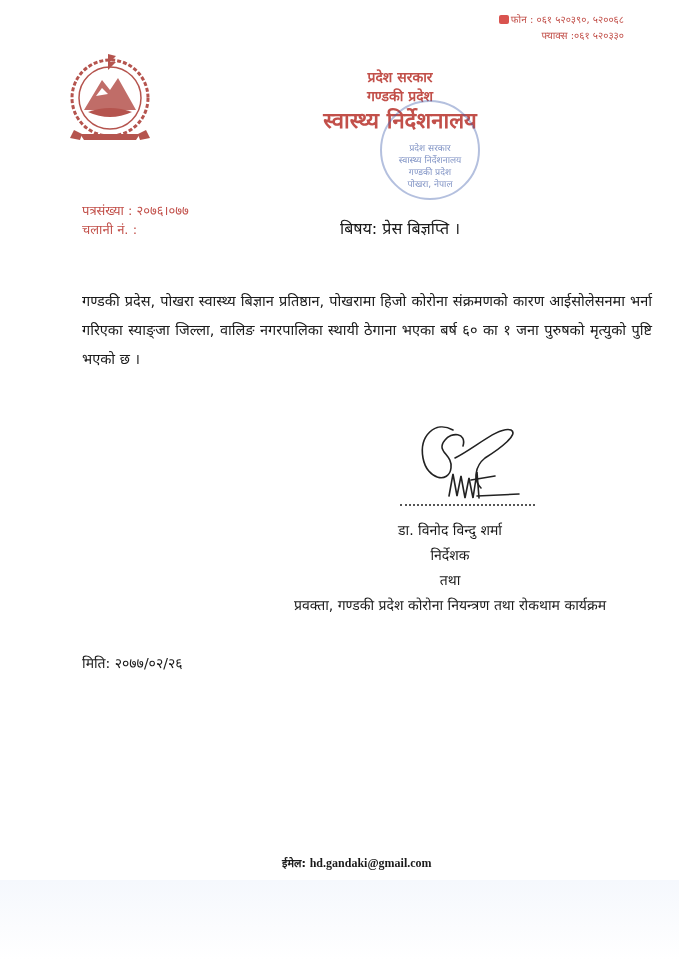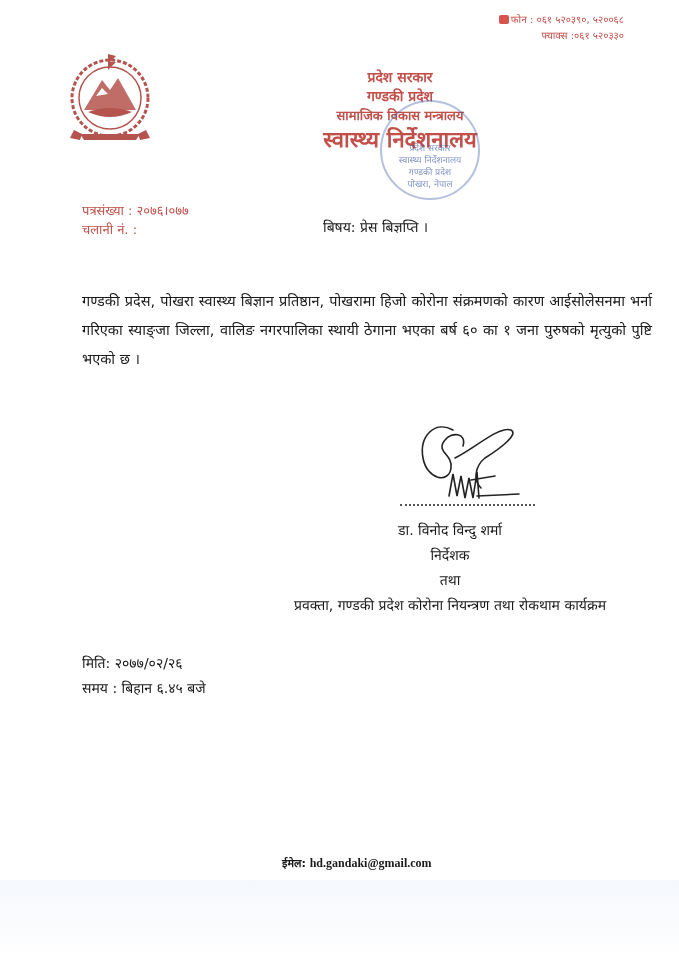--- a/index.html
+++ b/index.html
@@ -28,21 +28,21 @@
     .letterhead .l3 { font-size: 13px; font-weight: bold; line-height: 19px; }
     .letterhead .l4 { font-size: 22px; font-weight: bold; line-height: 30px; }
     .letterhead .l5 { font-size: 20px; font-weight: bold; line-height: 26px; }
     .stamp {
       left: 380px; top: 100px; width: 96px; height: 96px;
       border: 2px solid rgba(60,90,170,0.45); border-radius: 50%;
       opacity: 0.85;
     }
     .stamp-text { position: absolute; width: 100%; text-align: center; color: rgba(50,80,160,0.75); font-size: 9px; line-height: 12px; }
     .refno { left: 82px; top: 178px; font-size: 13px; line-height: 19px; margin-top: 23px; }
-    .subject { left: 323px; top: 217px; font-size: 14px; }
+    .subject { left: 340px; top: 217px; font-size: 16px; }
     .body-text {
       left: 82px; top: 287px; width: 570px; font-size: 14.5px; line-height: 29px;
       text-align: justify;
     }
     .signature { left: 415px; top: 418px; width: 120px; height: 90px; }
     .dots { left: 400px; top: 504px; width: 135px; border-top: 2px dotted #555; }
     .signatory { left: 280px; top: 518px; width: 340px; text-align: center; font-size: 14px; line-height: 25px; }
     .dateblock { left: 82px; top: 651px; font-size: 14px; line-height: 25px; }
     .email { left: 282px; top: 855px; font-size: 11px; font-weight: bold; }
     .email .addr { font-family: Liberation Serif, serif; font-size: 12px; }
@@ -73,21 +73,20 @@
     <path d="M36 46 L42 38 L48 44 Z" fill="#ffffff"></path>
     <path d="M28 62 Q50 54 72 62 Q50 72 28 62 Z" fill="#b5544e"></path>
     <path d="M48 4 L48 20 L56 12 L50 12 L56 6 Z" fill="#b5544e"></path>
     <path d="M20 84 L80 84 L76 90 L24 90 Z" fill="#b5544e"></path>
     <path d="M14 80 L22 84 L20 90 L10 88 Z M86 80 L78 84 L80 90 L90 88 Z" fill="#b5544e"></path>
   </svg>
 
   <div class="abs letterhead red">
     <div class="l1">प्रदेश सरकार</div>
     <div class="l2">गण्डकी प्रदेश</div>
-    <div class="l3">सामाजिक विकास मन्त्रालय</div>
     <div class="l4">स्वास्थ्य निर्देशनालय</div>
   </div>
 
   <div class="abs stamp">
     <div class="stamp-text" style="top:40px">प्रदेश सरकार</div>
     <div class="stamp-text" style="top:52px">स्वास्थ्य निर्देशनालय</div>
     <div class="stamp-text" style="top:64px">गण्डकी प्रदेश</div>
     <div class="stamp-text" style="top:76px">पोखरा, नेपाल</div>
   </div>
 
@@ -119,24 +118,20 @@
     <div>निर्देशक</div>
     <div>तथा</div>
     <div>प्रवक्ता, गण्डकी प्रदेश कोरोना नियन्त्रण तथा रोकथाम कार्यक्रम</div>
   </div>
 
   <div class="abs dateblock">
     <div>
       <span>मिति:</span>
       <span>२०७७/०२/२६</span>
     </div>
-    <div>
-      <span>समय :</span>
-      <span>बिहान ६.४५  बजे</span>
-    </div>
   </div>
 
   <div class="abs email">
     <span>ईमेल:</span>
     <span class="addr">hd.gandaki@gmail.com</span>
   </div>
 
 </div>
 
 </body></html>

